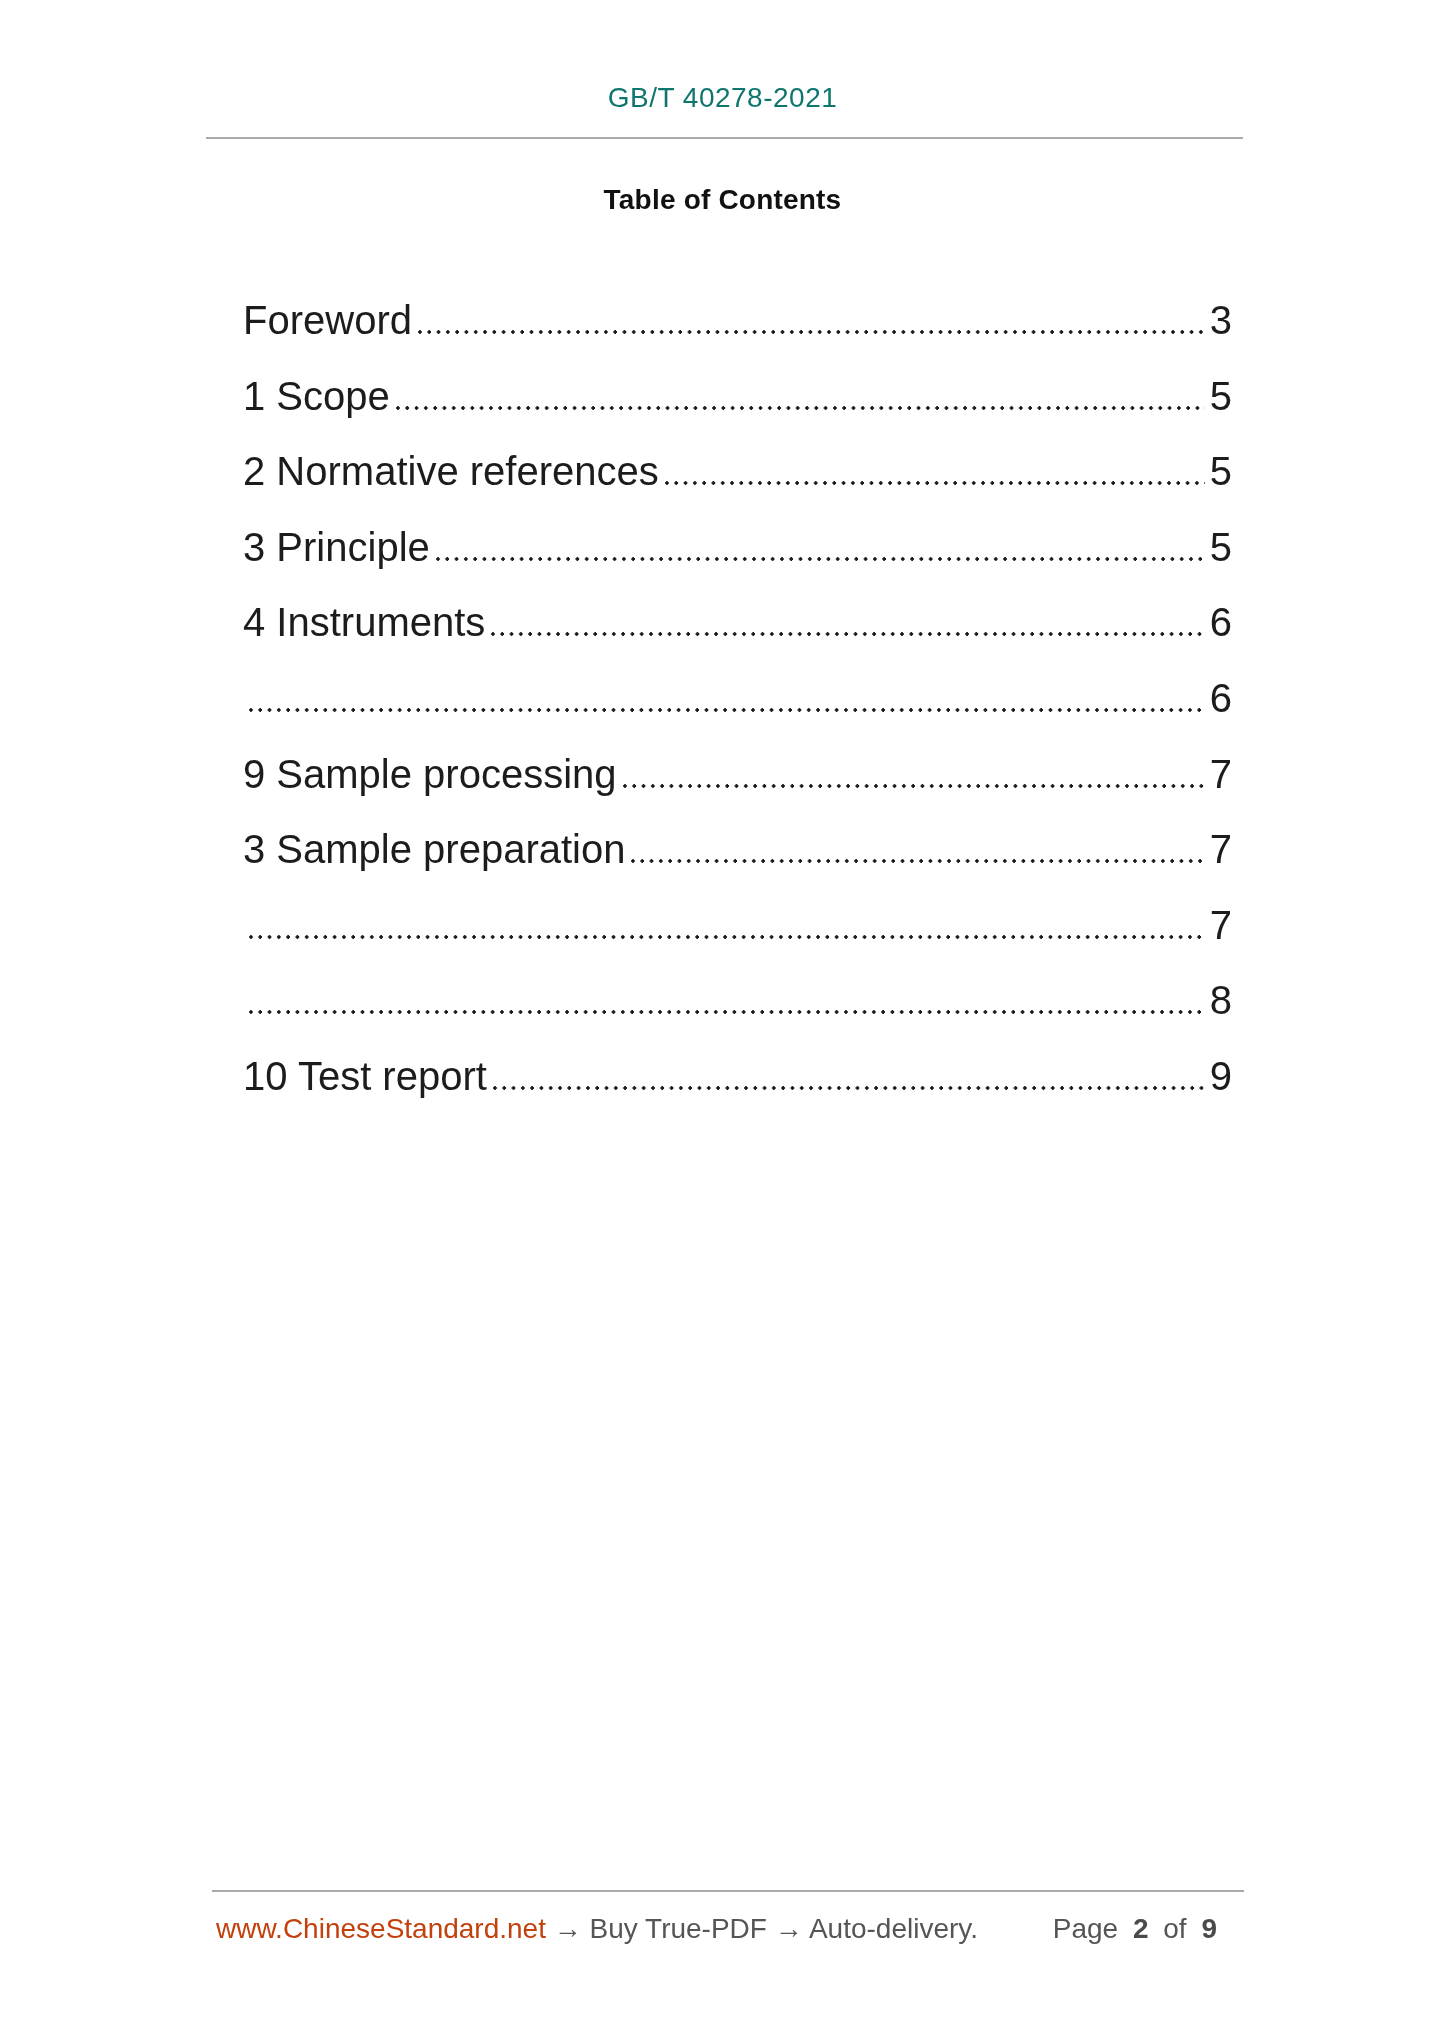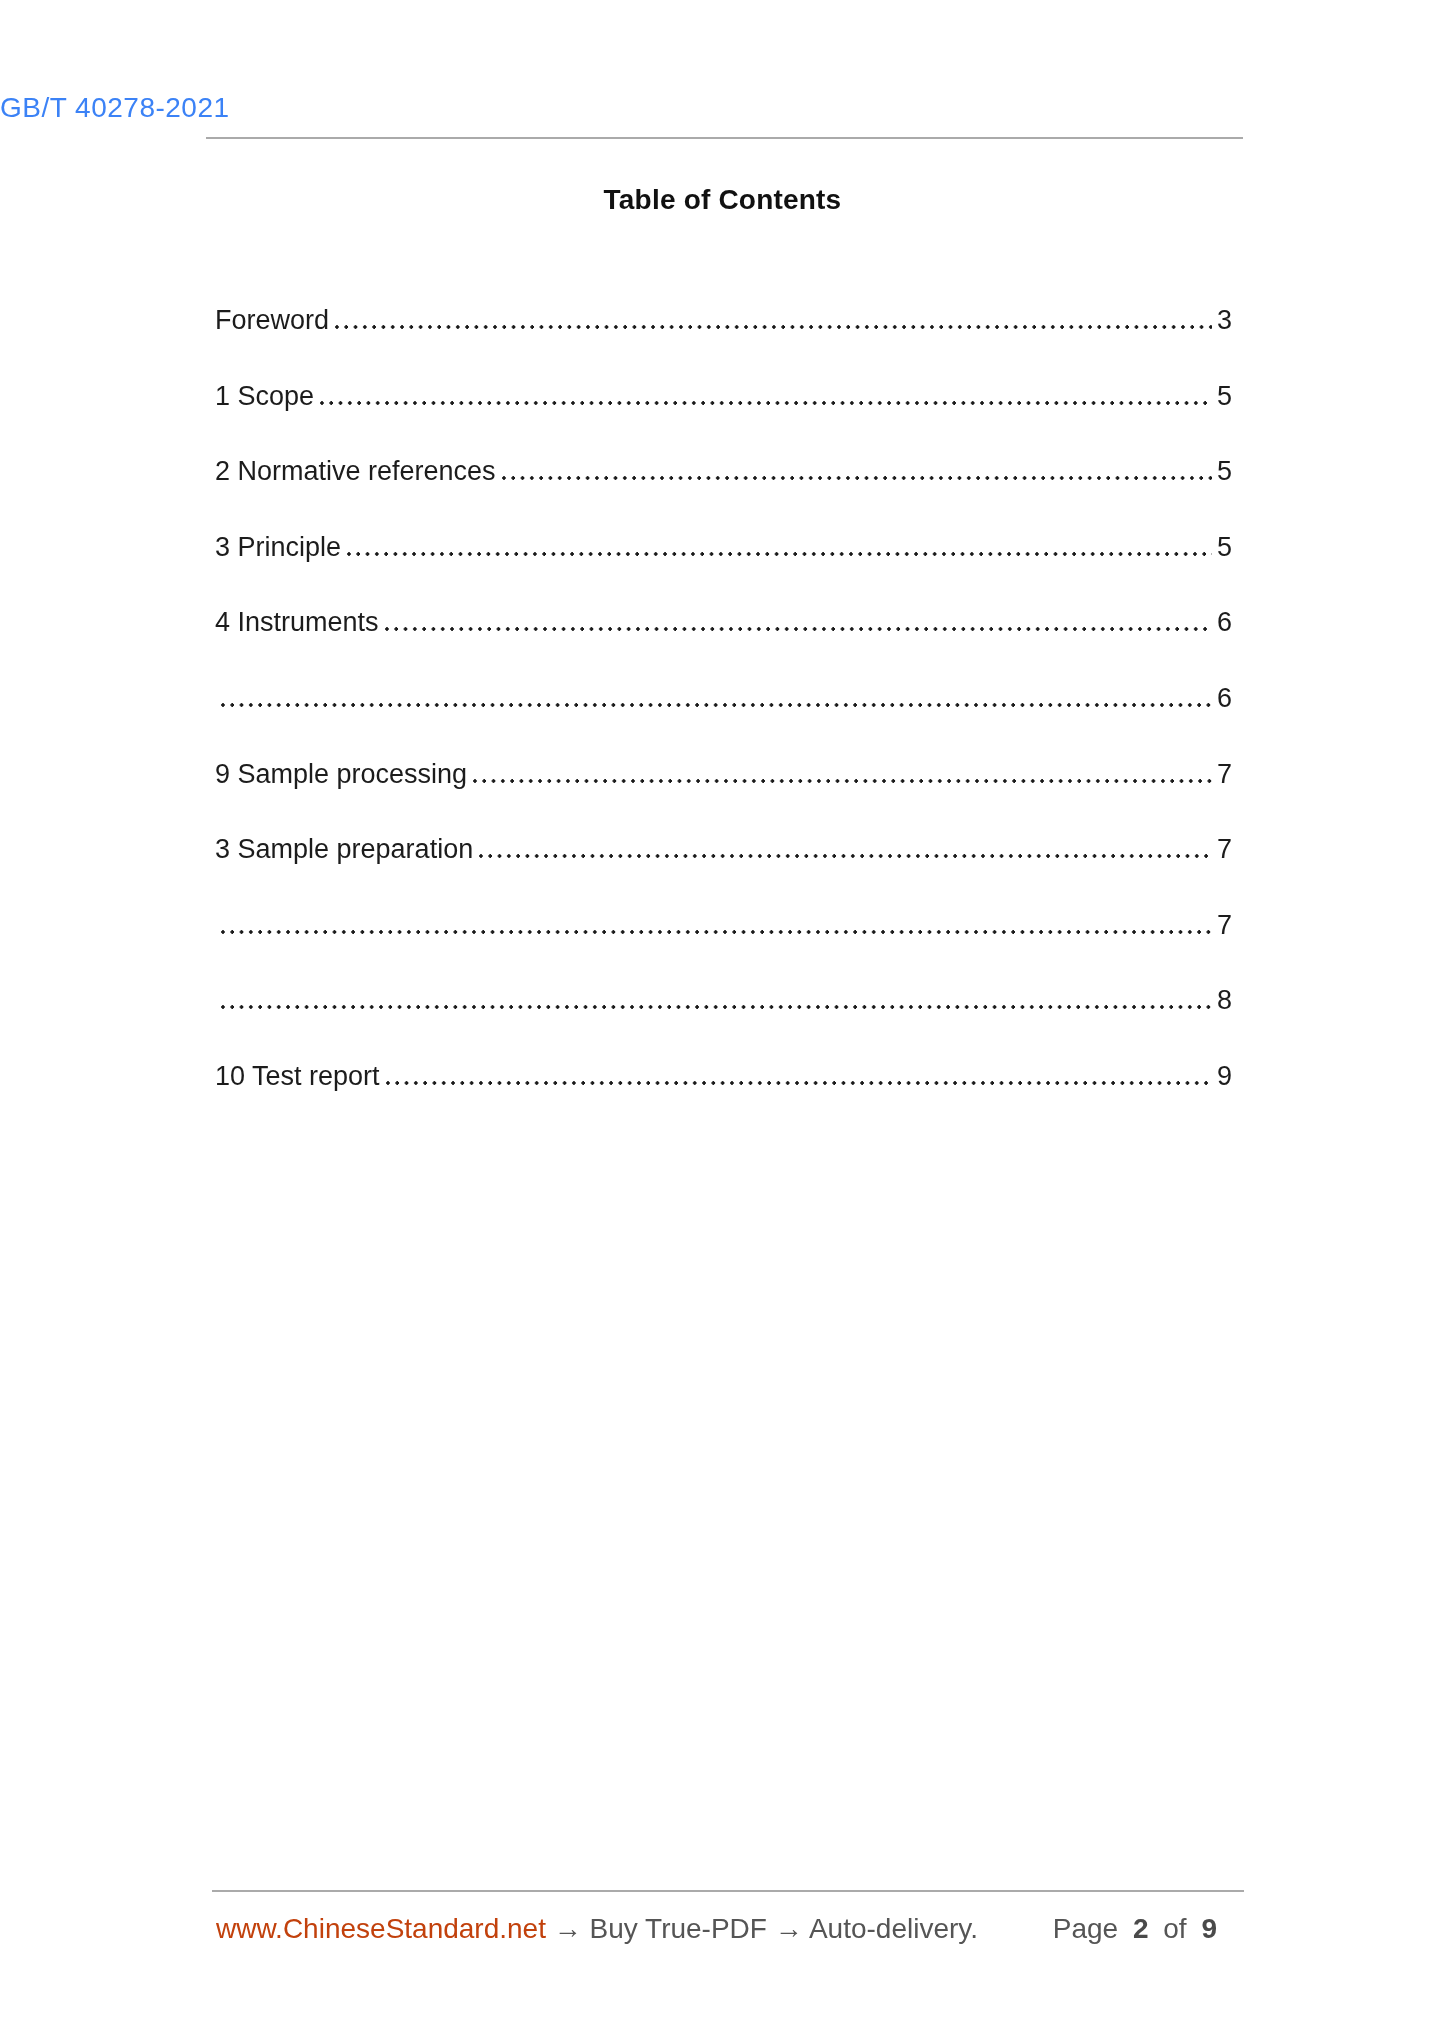--- a/index.html
+++ b/index.html
@@ -11,26 +11,27 @@
     position: relative;
     width: 1445px;
     height: 2044px;
     font-family: "Liberation Sans", "DejaVu Sans", sans-serif;
     overflow: hidden;
   }
 
   
   .doc-header-text {
     position: absolute;
-    top: 92px;
+    top: 82px;
     left: 0;
     width: 100%;
+    text-align: center;
     font-size: 28px;
     line-height: 32px;
-    color: #3b82f6;
+    color: #0f766e;
     letter-spacing: 0.5px;
   }
   .header-rule {
     position: absolute;
     top: 137px;
     left: 206px;
     width: 1037px;
     height: 0;
     border-top: 2px solid #aaaaaa;
   }
@@ -52,23 +53,24 @@
   .toc {
     position: absolute;
     top: 283px;
     left: 215px;
     width: 1017px;
   }
   .toc-row {
     display: flex;
     align-items: baseline;
     height: 75.6px;
-    font-size: 27px;
+    font-size: 40px;
     line-height: 75.6px;
     color: #1c1c1c;
+    margin-left: 28px;
   }
   .toc-label {
     white-space: nowrap;
   }
   .toc-dots {
     flex: 1;
     height: 4px;
     margin: 0 5px 0 6px;
     background-image: radial-gradient(circle at 2px 2px, #1a1a1a 1.55px, rgba(0,0,0,0) 1.9px);
     background-size: 9.3px 4px;

